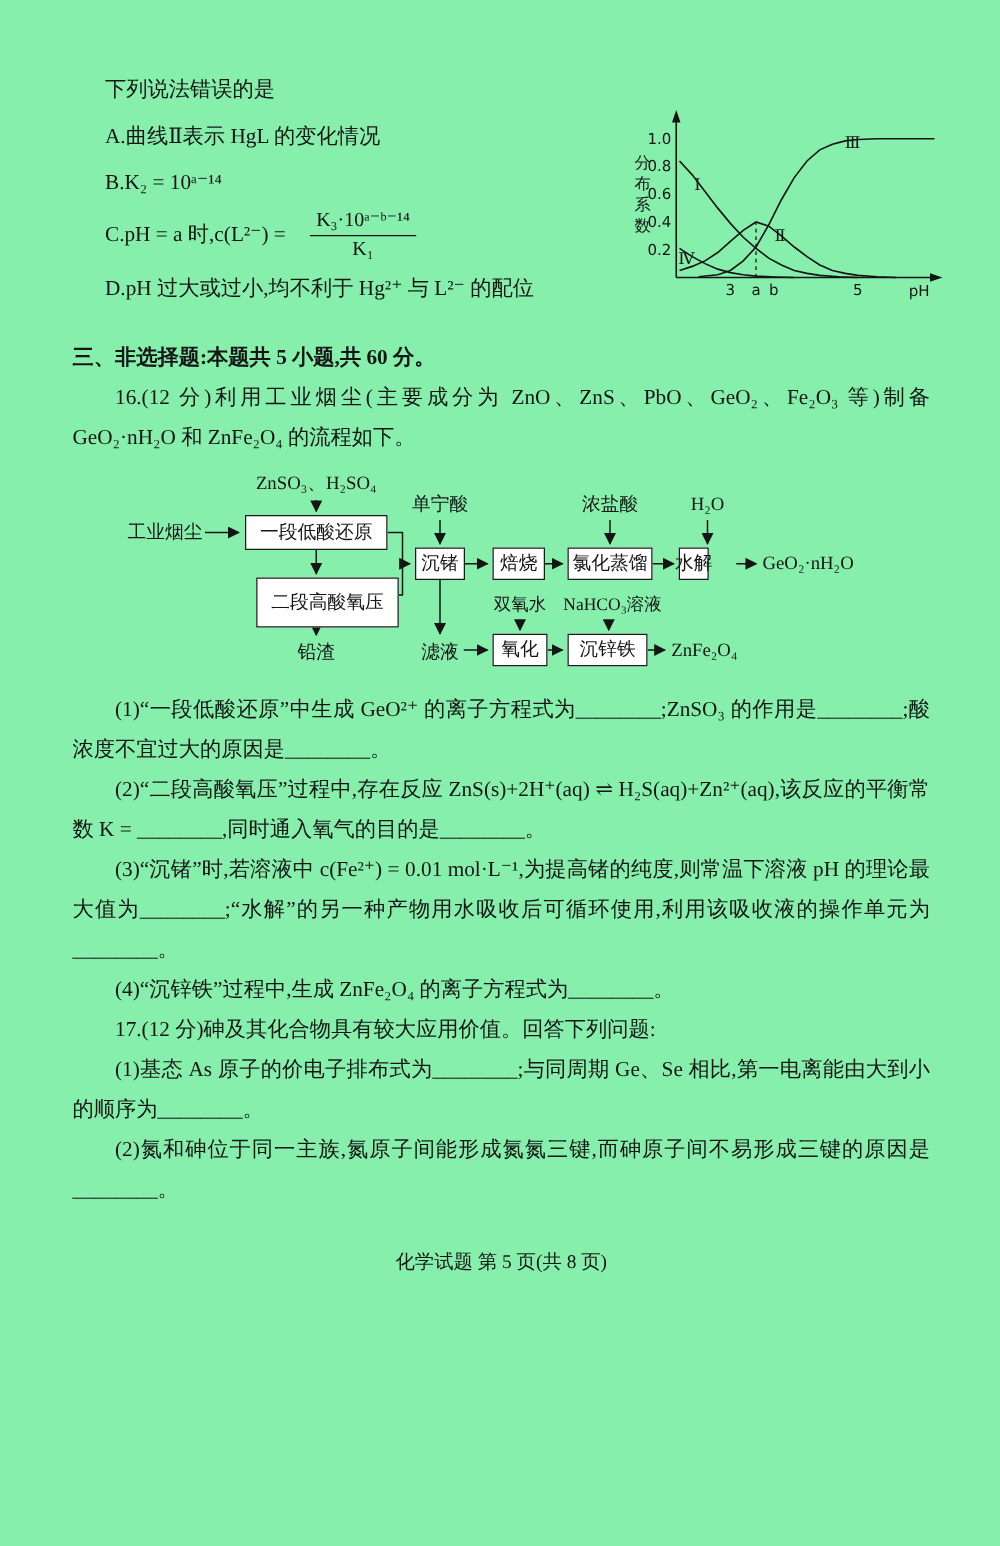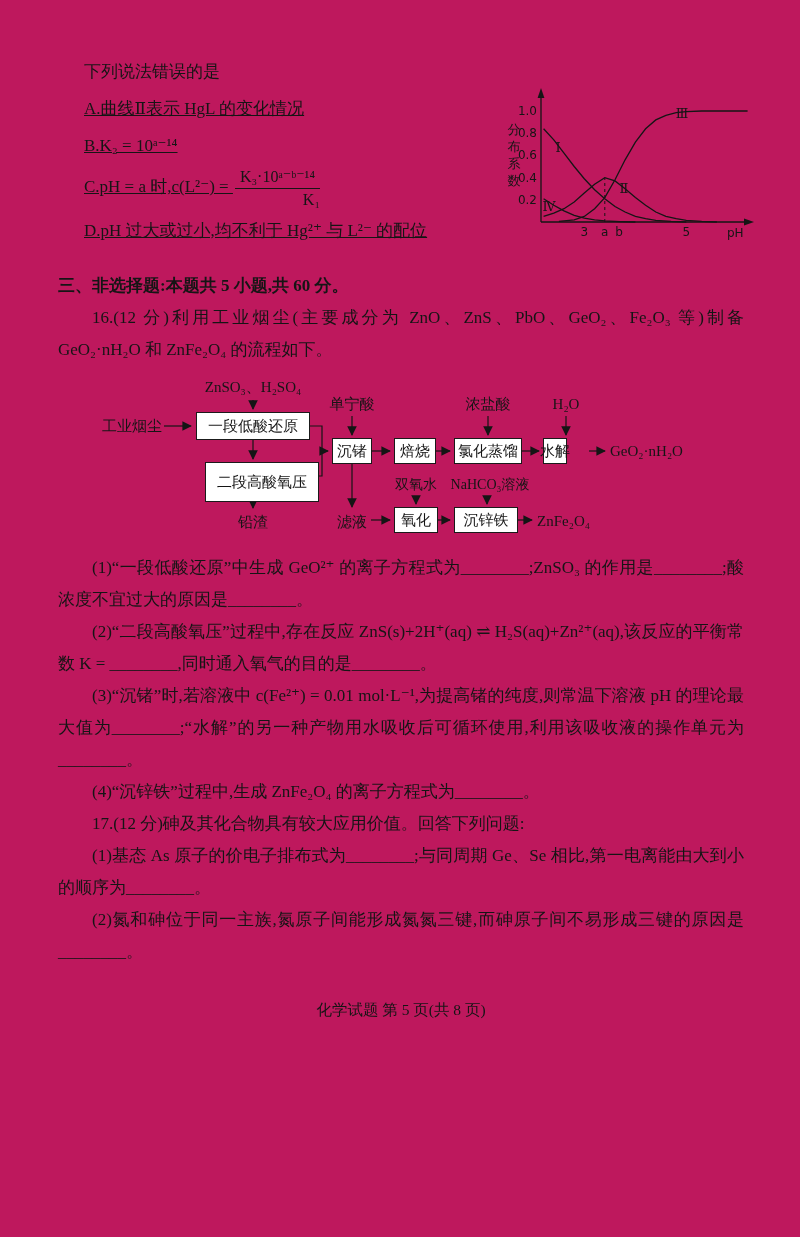--- a/index.html
+++ b/index.html
@@ -1,25 +1,25 @@
 <!DOCTYPE html>
 <html><head>
 <meta charset="utf-8">
 <style>
   * { margin:0; padding:0; box-sizing:border-box; }
   html,body { background:#e8e8e8; }
   .page {
-    width:800px; height:1237px; margin:0 auto; background:#be185d;
+    width:800px; height:1237px; margin:0 auto; background:#86efac;
     font-family:"Liberation Serif","DejaVu Serif","DejaVu Sans",serif;
     color:#151515; font-size:17px; line-height:32px;
     padding:56px 56px 0 58px; position:relative; overflow:hidden;
   }
   .q15-block { margin-left:26px; width:460px; }
-  .opt { margin-top:5px;text-decoration:underline; }
-  .frac { display:inline-block; vertical-align:middle; text-align:right; line-height:20px; font-size:16px; margin:0 2px; }
+  .opt { margin-top:5px; }
+  .frac { display:inline-block; vertical-align:middle; text-align:center; line-height:20px; font-size:16px; margin:0 15px; }
   .frac .num { display:block; border-bottom:1px solid #151515; padding:0 5px 1px; }
   .frac .den { display:block; padding-top:1px; }
   .top-section { position:relative; min-height:212px; }
   .graph-wrap { position:absolute; left:438px; top:26px; width:272px; height:164px; }
   .graph-wrap svg { overflow:visible; }
   .axis { stroke:#151515; stroke-width:1.3; fill:none; }
   .curve { stroke:#151515; stroke-width:1.3; fill:none; }
   .tick { font-size:12px; font-family:"DejaVu Sans","Liberation Sans",sans-serif; fill:#151515; }
   .curve-label { font-size:13px; fill:#151515; font-family:"DejaVu Serif",serif; }
   .dashed { stroke:#151515; stroke-width:1; stroke-dasharray:3,3; }

